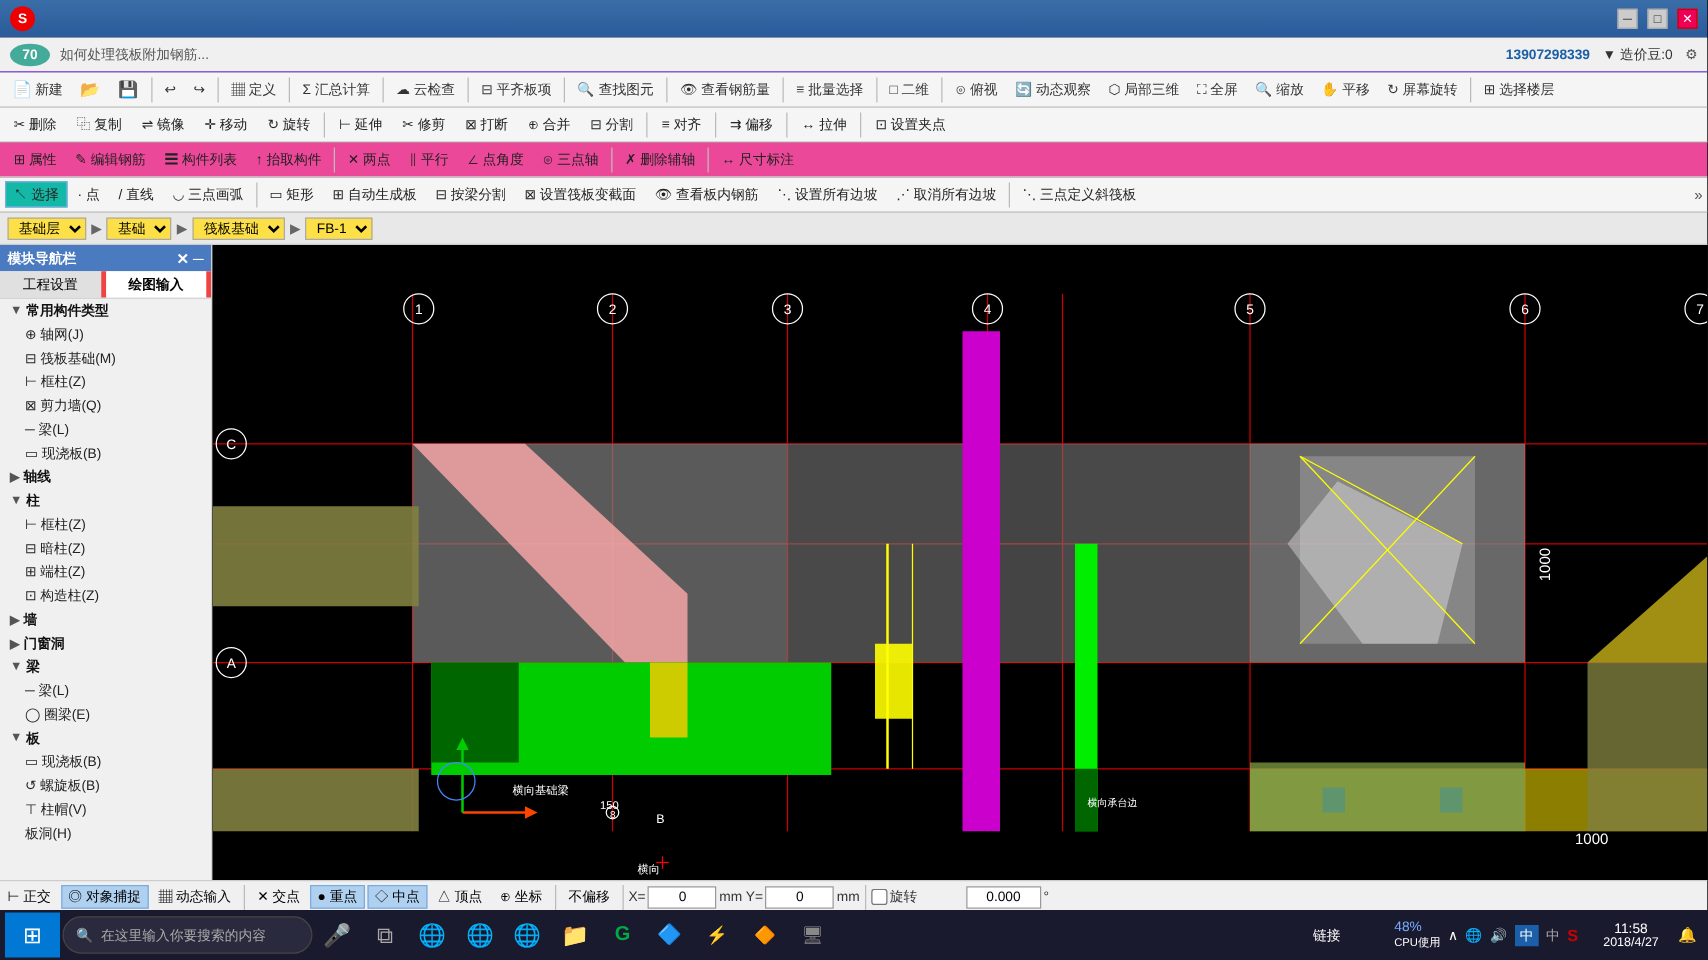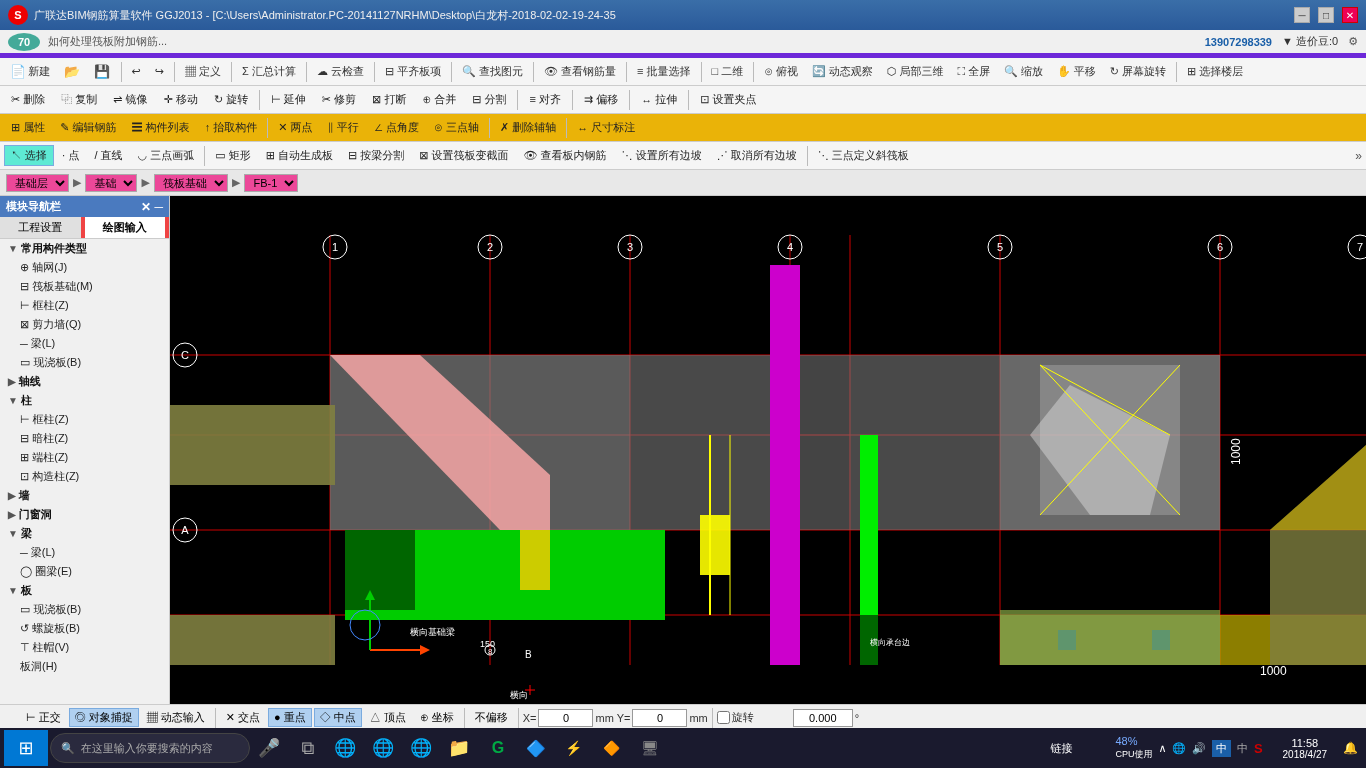--- a/index.html
+++ b/index.html
@@ -12,21 +12,21 @@
       padding: 0 8px; color: white; font-size: 12px; user-select: none;
     }
     #titlebar .title-left { display: flex; align-items: center; gap: 6px; }
     #titlebar .title-right { display: flex; align-items: center; gap: 8px; }
     #titlebar .win-btn { width: 16px; height: 16px; border: 1px solid #aaa; background: #ccc; cursor: pointer; display: flex; align-items: center; justify-content: center; font-size: 10px; color: #333; }
     #titlebar .win-btn.close { background: #e05; color: white; border-color: #c00; }
     .s-logo { width: 20px; height: 20px; background: #e00; border-radius: 50%; display: flex; align-items: center; justify-content: center; color: white; font-weight: bold; font-size: 11px; }
 
     
     #notifbar {
-      width: 100%; height: 28px; background: #f0f0f0; border-bottom: 5px solid #6d28d9;
+      width: 100%; height: 28px; background: #f0f0f0; border-bottom: 1px solid #6d28d9;
       display: flex; align-items: center; justify-flex-end; padding: 0 8px;
       font-size: 11px; color: #333;
     }
     #notifbar .notif-right { margin-left: auto; display: flex; align-items: center; gap: 10px; }
     .notif-phone { color: #1a5fa8; font-weight: bold; }
 
     
     #toolbar1 {
       width: 100%; height: 28px; background: #f5f5f5; border-bottom: 1px solid #ccc;
       display: flex; align-items: center; padding: 0 4px; gap: 2px; flex-wrap: nowrap; overflow: hidden;
@@ -34,36 +34,36 @@
     .tb-btn { display: flex; align-items: center; gap: 2px; padding: 2px 5px; cursor: pointer; font-size: 11px; color: #333; border: 1px solid transparent; white-space: nowrap; }
     .tb-sep { width: 1px; height: 20px; background: #bbb; margin: 0 2px; }
     .tb-icon { font-size: 13px; }
 
     #toolbar2 {
       width: 100%; height: 28px; background: #f5f5f5; border-bottom: 1px solid #ccc;
       display: flex; align-items: center; padding: 0 4px; gap: 2px; flex-wrap: nowrap; overflow: hidden;
     }
 
     #toolbar3 {
-      width: 100%; height: 28px; background: #eab308; border-bottom: 1px solid #ccc;
+      width: 100%; height: 28px; background: #ec4899; border-bottom: 1px solid #ccc;
       display: flex; align-items: center; padding: 0 4px; gap: 1px; flex-wrap: nowrap; overflow: hidden;
     }
 
     #toolbar4 {
       width: 100%; height: 28px; background: #f5f5f5; border-bottom: 1px solid #ccc;
       display: flex; align-items: center; padding: 0 4px; gap: 1px; flex-wrap: nowrap; overflow: hidden;
     }
 
     
     #breadcrumb {
       width: 100%; height: 26px; background: #e8e8e8; border-bottom: 1px solid #ccc;
       display: flex; align-items: center; padding: 0 6px; gap: 4px; font-size: 11px;
     }
     .bc-sep { color: #666; }
-    .bc-dropdown { background: #ec4899; border: 1px solid #aaa; padding: 1px 4px; cursor: pointer; font-size: 11px; }
+    .bc-dropdown { background: #fde047; border: 1px solid #aaa; padding: 1px 4px; cursor: pointer; font-size: 11px; }
 
     
     #main {
       display: flex; width: 100%; height: calc(768px - 30px - 28px - 28px - 28px - 28px - 26px - 28px - 26px - 26px);
     }
 
     
     #sidebar {
       width: 170px; min-width: 170px; background: #f0f0f0; border-right: 1px solid #ccc;
       display: flex; flex-direction: column; overflow: hidden;
@@ -85,21 +85,21 @@
     #sidebar-footer div { padding: 2px 4px; cursor: pointer; }
 
     
     #canvas-area {
       flex: 1; background: #000; position: relative; overflow: hidden;
     }
 
     
     #bottom-toolbar {
       width: 100%; height: 26px; background: #f0f0f0; border-top: 1px solid #ccc;
-      display: flex; align-items: center; padding: 0 20px; gap: 2px; font-size: 11px;
+      display: flex; align-items: center; padding: 0 0; gap: 2px; font-size: 11px;
     }
     .snap-btn { padding: 1px 5px; border: 1px solid transparent; cursor: pointer; white-space: nowrap; }
     .snap-btn.active { background: #b0d0f0; border-color: #7aabdf; }
     .coord-input { width: 55px; height: 18px; border: 1px solid #999; padding: 0 3px; font-size: 11px; text-align: center; }
 
     
     #statusbar {
       width: 100%; height: 26px; background: #e8e8e8; border-top: 1px solid #ccc;
       display: flex; align-items: center; padding: 0 8px; font-size: 11px; gap: 20px;
     }
@@ -116,29 +116,28 @@
     .taskbar-icon { width: 36px; height: 36px; display: flex; align-items: center; justify-content: center; cursor: pointer; font-size: 18px; }
     .taskbar-right { margin-left: auto; display: flex; align-items: center; gap: 4px; }
     .sys-tray { display: flex; align-items: center; gap: 6px; color: white; font-size: 11px; padding: 0 8px; margin-left: 25px; }
     .clock { color: white; font-size: 11px; text-align: center; padding: 0 8px; }
 
     
     .badge-70 { position: absolute; top: 0; right: 60px; width: 32px; height: 18px; background: #4a9; border-radius: 50%; display: flex; align-items: center; justify-content: center; color: white; font-size: 11px; font-weight: bold; }
 
     
     .draw-btn { padding: 2px 6px; font-size: 11px; cursor: pointer; border: 1px solid transparent; white-space: nowrap; color: #222; display: flex; align-items: center; gap: 2px; }
-    .draw-btn.active { background: #5eead4; border-color: #7aabdf; font-family: Liberation Serif, serif; }
+    .draw-btn.active { background: #14b8a6; border-color: #7aabdf; }
   </style>
 </head>
 <body>
 
 <div id="titlebar">
   <div class="title-left">
     <div class="s-logo">S</div>
-    <span style="font-size:11px; color:#eee;">广联达BIM钢筋算量软件 GGJ2013 - [C:\Users\Administrator.PC-20141127NRHM\Desktop\白龙村-2018-02-02-19-24-35</span>
   </div>
   <div class="title-right">
     <div class="win-btn">─</div>
     <div class="win-btn">□</div>
     <div class="win-btn close">✕</div>
   </div>
 </div>
 
 <div id="notifbar">
   <div class="badge-70" style="position:relative; top:auto; right:auto; display:inline-flex; margin-right:8px;">70</div>

